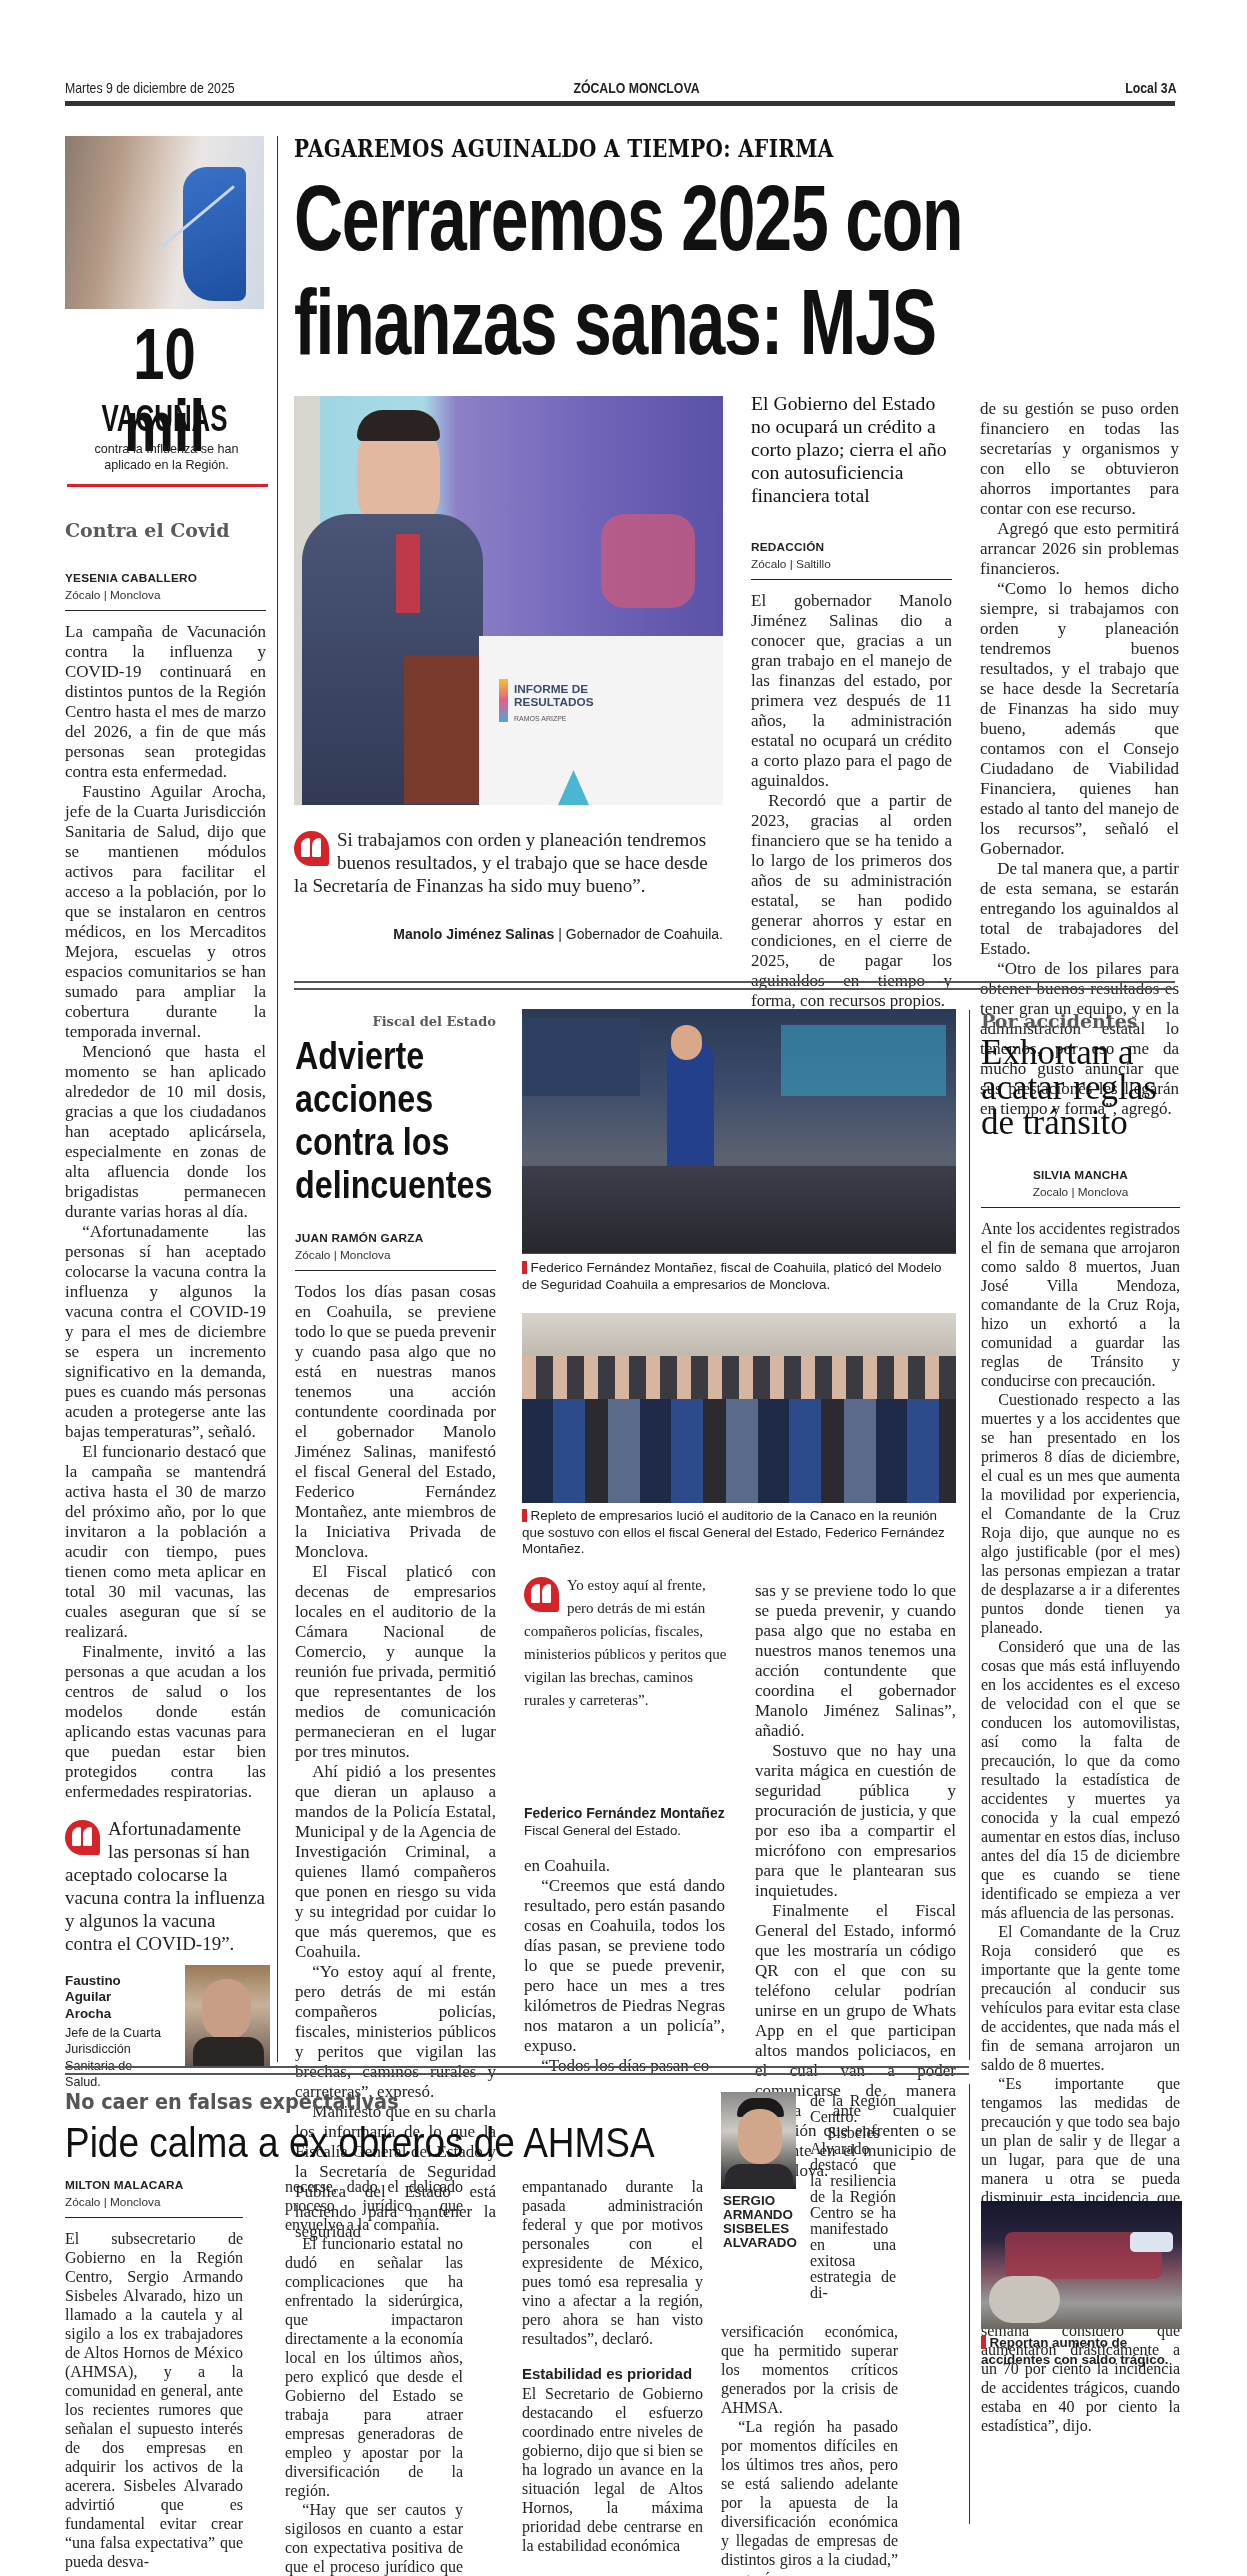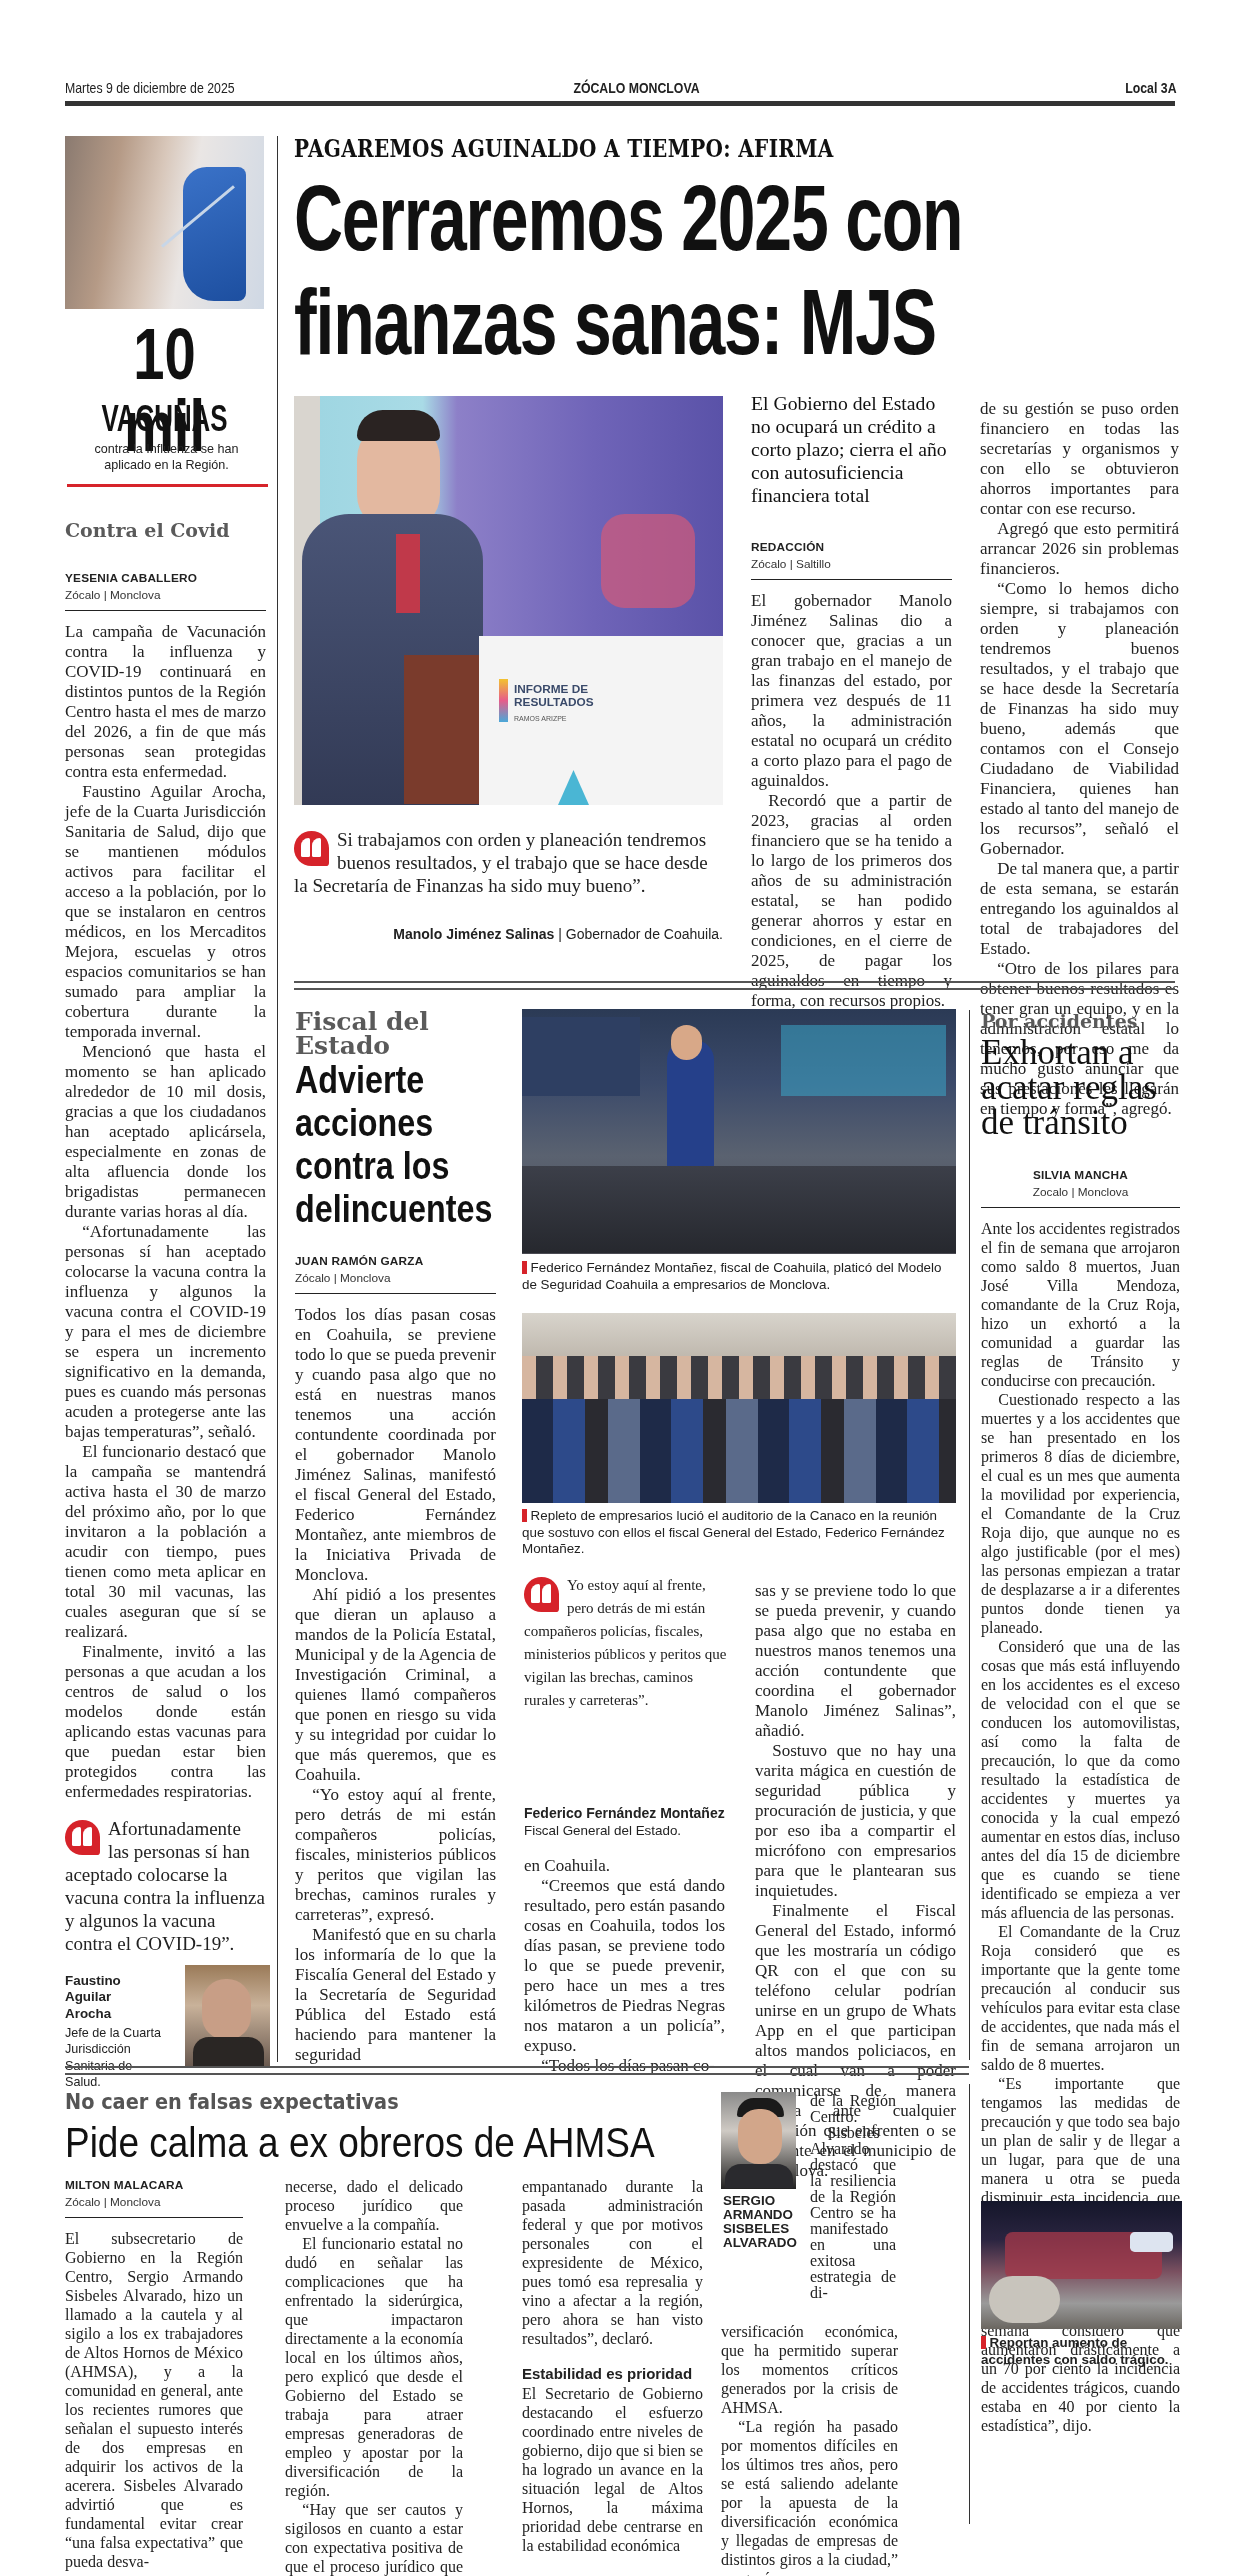--- a/index.html
+++ b/index.html
@@ -121,29 +121,30 @@
   <p>Agregó que esto permitirá arrancar 2026 sin problemas financieros.</p>
   <p>“Como lo hemos dicho siempre, si trabajamos con orden y planeación tendremos buenos resultados, y el trabajo que se hace desde la Secretaría de Finanzas ha sido muy bueno, además que contamos con el Consejo Ciudadano de Viabilidad Financiera, quienes han estado al tanto del manejo de los recursos”, señaló el Gobernador.</p>
   <p>De tal manera que, a partir de esta semana, se estarán entregando los aguinaldos al total de trabajadores del Estado.</p>
   <p>“Otro de los pilares para obtener buenos resultados es tener gran un equipo, y en la administración estatal lo tenemos, por eso me da mucho gusto anunciar que sus prestaciones les llegarán en tiempo y forma”, agregó.</p>
 </div>
 
 <div class="hrule" style="left:294px; top:981px; width:881px;"></div>
 <div class="hrule" style="left:294px; top:988px; width:881px;"></div>
 
 <div class="abs" style="left:295px; top:1010px; width:201px;">
-  <div class="kicker" style="font-size:25px; line-height:23.6px;">Fiscal del Estado</div>
+  <div class="kicker" style="font-size:13px; line-height:23.6px;text-align:right;">Fiscal del Estado</div>
   <div class="cond" style="font-size:38px; line-height:43px; font-weight:bold; color:#111; transform:scaleX(0.85); transform-origin:left; width:236px; margin-top:1.6px;">Advierte acciones contra los delincuentes</div>
   <div style="margin-top:23.6px;">
     <div class="byline-name">JUAN RAMÓN GARZA</div>
     <div class="byline-place">Zócalo | Monclova</div>
     <div class="byline-rule"></div>
   </div>
   <div class="body-text">
     <p>Todos los días pasan cosas en Coahuila, se previene todo lo que se pueda prevenir y cuando pasa algo que no está en nuestras manos tenemos una acción contundente coordinada por el gobernador Manolo Jiménez Salinas, manifestó el fiscal General del Estado, Federico Fernández Montañez, ante miembros de la Iniciativa Privada de Monclova.</p>
+    <p>El Fiscal platicó con decenas de empresarios locales en el auditorio de la Cámara Nacional de Comercio, y aunque la reunión fue privada, permitió que representantes de los medios de comunicación permanecieran en el lugar por tres minutos.</p>
     <p>Ahí pidió a los presentes que dieran un aplauso a mandos de la Policía Estatal, Municipal y de la Agencia de Investigación Criminal, a quienes llamó compañeros que ponen en riesgo su vida y su integridad por cuidar lo que más queremos, que es Coahuila.</p>
     <p>“Yo estoy aquí al frente, pero detrás de mi están compañeros policías, fiscales, ministerios públicos y peritos que vigilan las brechas, caminos rurales y carreteras”, expresó.</p>
     <p>Manifestó que en su charla los informaría de lo que la Fiscalía General del Estado y la Secretaría de Seguridad Pública del Estado está haciendo para mantener la seguridad</p>
   </div>
 </div>
 
 <div class="photo" style="left:522px; top:1009px; width:434px; height:245px; background:linear-gradient(180deg,#2b3a55 0%,#3b4a6a 30%,#5a6270 60%,#4a4a52 100%);">
   <div style="position:absolute; left:259px; top:15.7px; width:165px; height:71px; background:#3aa6c8; opacity:0.55;"></div>
   <div style="position:absolute; left:0; top:7.9px; width:118px; height:79px; background:#2e3f62;"></div>
   <div style="position:absolute; left:145px; top:31px; width:47px; height:189px; background:#25408a; border-radius:19.7px 19.7px 3.1px 3.1px;"></div>

